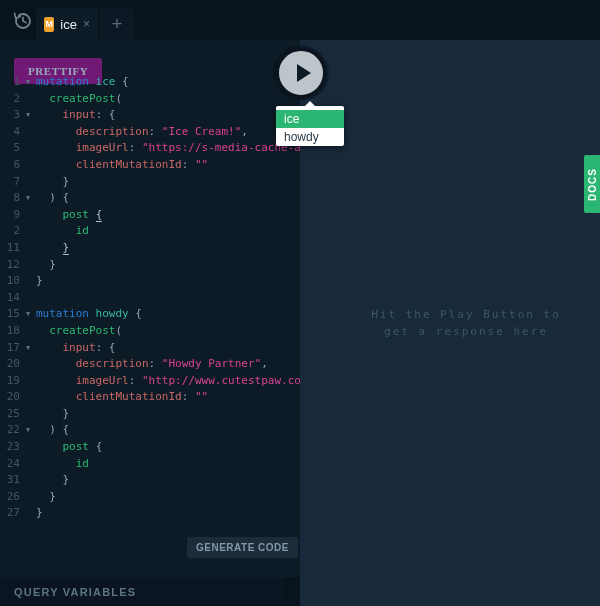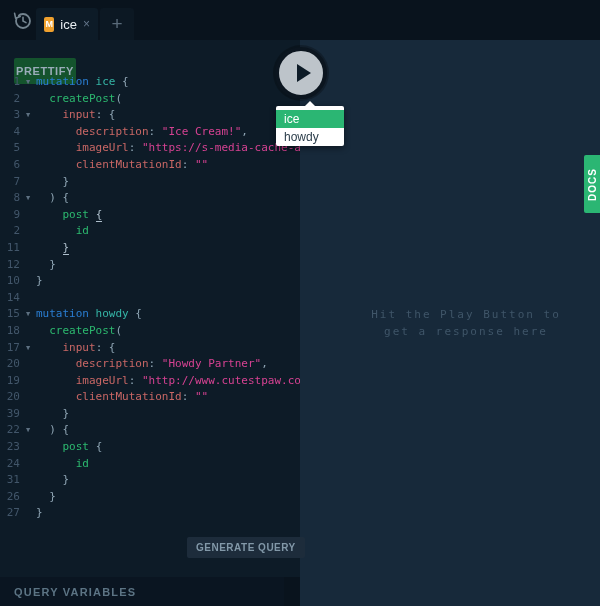--- a/index.html
+++ b/index.html
@@ -30,23 +30,23 @@
   
   .left-pane  { position:absolute; left:0;   top:40px; width:300px; height:537px; background:#0d1b27; }
   .right-pane { position:absolute; left:300px; top:40px; width:300px; height:566px; background:#17293a; }
   .qv-bar {
     position:absolute; left:0; top:577px; width:284px; height:29px; background:#0a1521;
     display:flex; align-items:center; padding-left:14px; cursor:pointer;
   }
   .qv-bar span { color:#5c7484; font-size:11px; font-weight:bold; letter-spacing:1.2px; }
   
   .prettify {
-    position:absolute; left:14px; top:58px; height:26px; padding:0 2px;
-    background:#14532d; border:none; border-radius:2px; color:#9aacb9;
-    font-family:Liberation Sans, sans-serif; font-size:11px; font-weight:bold;
+    position:absolute; left:14px; top:58px; height:26px; padding:0 14px;
+    background:#701a75; border:none; border-radius:2px; color:#9aacb9;
+    font-family:Liberation Serif, serif; font-size:11px; font-weight:bold;
     letter-spacing:0.6px; cursor:pointer;
   }
   
   .editor {
     position:absolute; left:0; top:74px; width:300px; height:463px; overflow:hidden;
     font-family:"DejaVu Sans Mono", monospace; font-size:11px; line-height:16.6px;
     cursor:text;
   }
   .line { display:flex; white-space:pre; }
   .ln   { width:20px; flex-shrink:0; text-align:right; color:#42566a; user-select:none; }
@@ -154,21 +154,21 @@
       <div class="line"><span class="ln">11</span><span class="fold"></span><span class="code"><span class="tk-pl">    </span><span class="tk-puu">}</span></span></div>
       <div class="line"><span class="ln">12</span><span class="fold"></span><span class="code"><span class="tk-pl">  </span><span class="tk-pu">}</span></span></div>
       <div class="line"><span class="ln">10</span><span class="fold"></span><span class="code"><span class="tk-pu">}</span></span></div>
       <div class="line"><span class="ln">14</span><span class="fold"></span><span class="code"></span></div>
       <div class="line"><span class="ln">15</span><span class="fold">▼</span><span class="code"><span class="tk-kw">mutation</span><span class="tk-pl"> </span><span class="tk-def">howdy</span><span class="tk-pl"> </span><span class="tk-pu">{</span></span></div>
       <div class="line"><span class="ln">18</span><span class="fold"></span><span class="code"><span class="tk-pl">  </span><span class="tk-prop">createPost</span><span class="tk-pu">(</span></span></div>
       <div class="line"><span class="ln">17</span><span class="fold">▼</span><span class="code"><span class="tk-pl">    </span><span class="tk-attr">input</span><span class="tk-pu">: {</span></span></div>
       <div class="line"><span class="ln">20</span><span class="fold"></span><span class="code"><span class="tk-pl">      </span><span class="tk-attr">description</span><span class="tk-pu">: </span><span class="tk-str">"Howdy Partner"</span><span class="tk-pu">,</span></span></div>
       <div class="line"><span class="ln">19</span><span class="fold"></span><span class="code"><span class="tk-pl">      </span><span class="tk-attr">imageUrl</span><span class="tk-pu">: </span><span class="tk-str">"http://www.cutestpaw.com/wp-c</span></span></div>
       <div class="line"><span class="ln">20</span><span class="fold"></span><span class="code"><span class="tk-pl">      </span><span class="tk-attr">clientMutationId</span><span class="tk-pu">: </span><span class="tk-str">""</span></span></div>
-      <div class="line"><span class="ln">39</span><span class="fold"></span><span class="code"><span class="tk-pl">    </span><span class="tk-pu">}</span></span></div>
+      <div class="line"><span class="ln">25</span><span class="fold"></span><span class="code"><span class="tk-pl">    </span><span class="tk-pu">}</span></span></div>
       <div class="line"><span class="ln">22</span><span class="fold">▼</span><span class="code"><span class="tk-pl">  </span><span class="tk-pu">) {</span></span></div>
       <div class="line"><span class="ln">23</span><span class="fold"></span><span class="code"><span class="tk-pl">    </span><span class="tk-prop">post</span><span class="tk-pl"> </span><span class="tk-pu">{</span></span></div>
       <div class="line"><span class="ln">24</span><span class="fold"></span><span class="code"><span class="tk-pl">      </span><span class="tk-prop">id</span></span></div>
       <div class="line"><span class="ln">31</span><span class="fold"></span><span class="code"><span class="tk-pl">    </span><span class="tk-pu">}</span></span></div>
       <div class="line"><span class="ln">26</span><span class="fold"></span><span class="code"><span class="tk-pl">  </span><span class="tk-pu">}</span></span></div>
       <div class="line"><span class="ln">27</span><span class="fold"></span><span class="code"><span class="tk-pu">}</span></span></div>
     </div>
 
   <div class="play-btn">
     <div class="play-tri"></div>
@@ -181,19 +181,19 @@
 
   <div class="resp-placeholder">
     <div>Hit the Play Button to</div>
     <div>get a response here</div>
   </div>
 
   <div class="docs-tab">
     <span>DOCS</span>
   </div>
 
-  <button class="gen-code">GENERATE QUERY</button>
+  <button class="gen-code">GENERATE CODE</button>
 
   <div class="qv-bar">
     <span>QUERY VARIABLES</span>
   </div>
 
 </div>
 
 </body></html>

